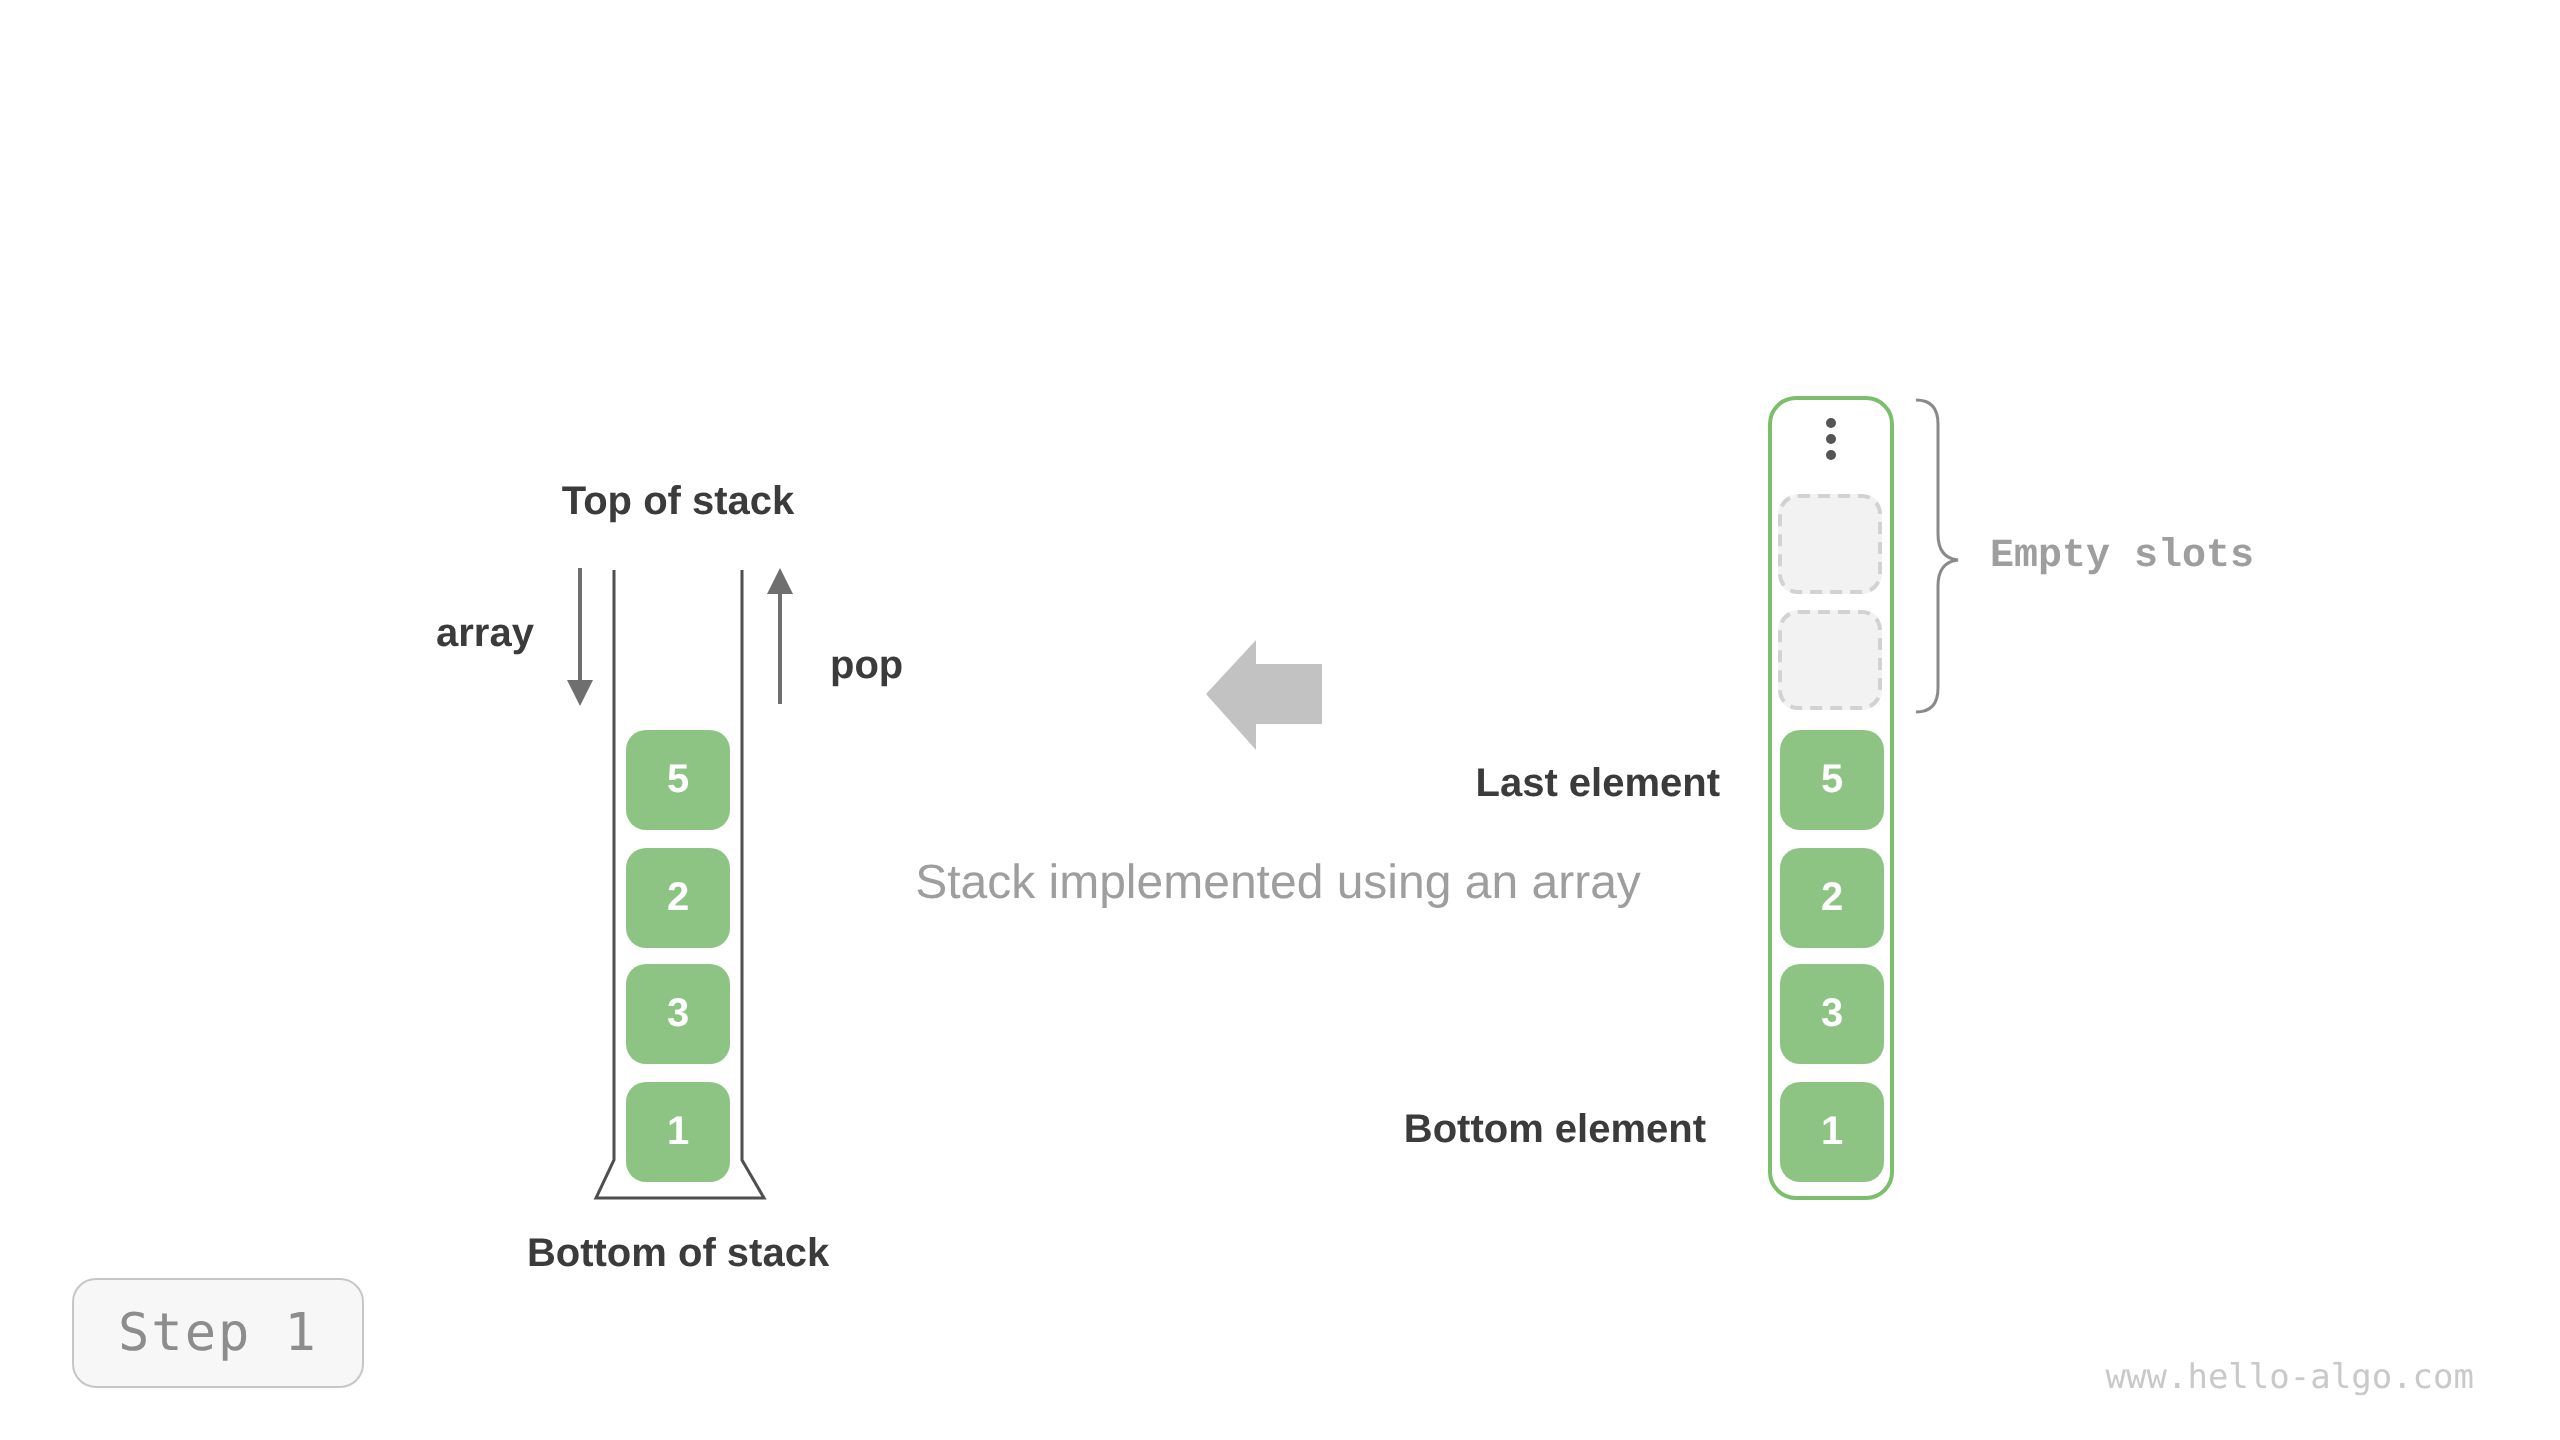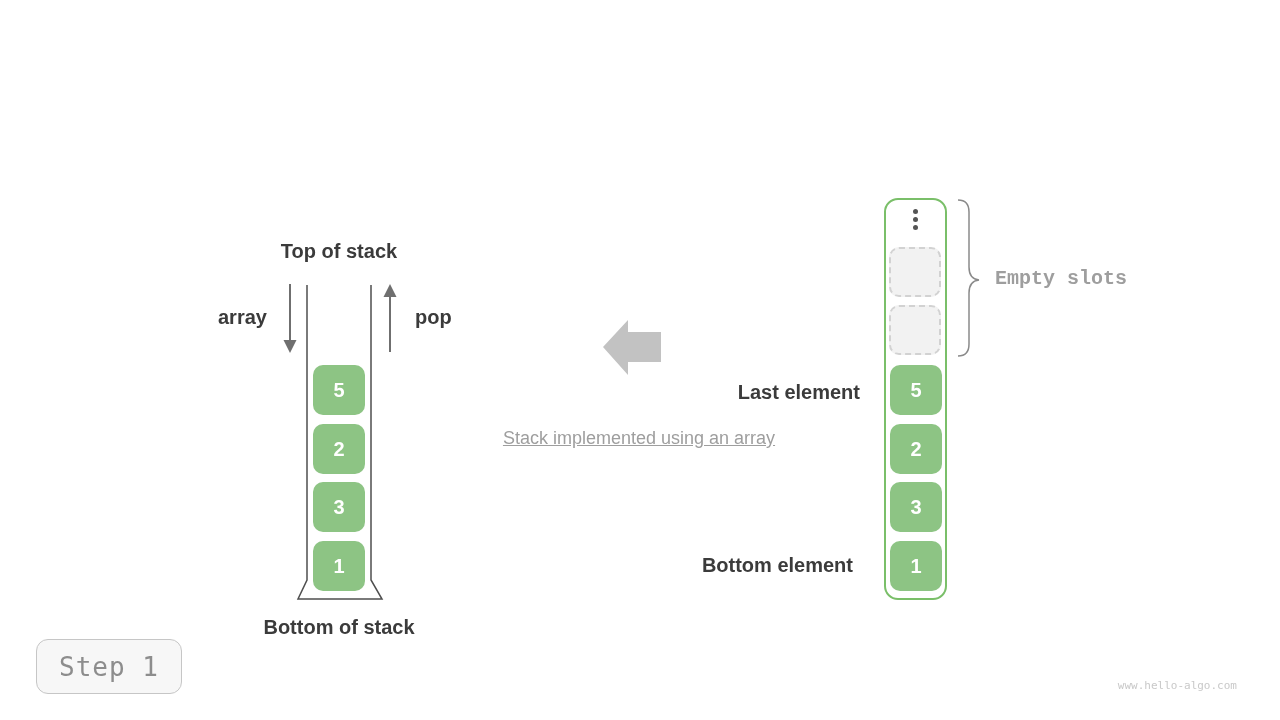--- a/index.html
+++ b/index.html
@@ -11,21 +11,21 @@
   .svg-layer{position:absolute;left:0;top:0;width:1280px;height:720px;pointer-events:none;}
 
   
   .lbl-dark{
     font-size:20px;font-weight:bold;color:var(--dark-text);white-space:nowrap;
   }
   .lbl-gray{
     font-size:20px;font-weight:bold;color:var(--gray-text);white-space:nowrap;font-family:Liberation Mono, monospace;
   }
   .caption{
-    font-size:18px;font-weight:400;color:var(--gray-text);white-space:nowrap;text-decoration:underline;
+    font-size:24px;font-weight:400;color:var(--gray-text);white-space:nowrap;
   }
   .centerx{transform:translateX(-50%);}
 
   
   .vbox{
     position:absolute;width:52px;height:50px;border-radius:10px;
     background:var(--box-green);color:#fff;font-size:20px;font-weight:bold;
     display:flex;align-items:center;justify-content:center;
   }
 
@@ -60,21 +60,21 @@
   .step-badge{
     position:absolute;left:36px;top:639px;width:146px;height:55px;
     border:1.5px solid var(--badge-border);border-radius:12px;
     background:var(--badge-bg);box-sizing:border-box;
     display:flex;align-items:center;justify-content:center;
     font-family:"DejaVu Sans Mono",monospace;font-size:26px;font-weight:normal;
     color:var(--badge-text);letter-spacing:1px;
   }
   .watermark{
     position:absolute;right:43px;top:679px;
-    font-family:"DejaVu Sans Mono",monospace;font-size:11px;
+    font-family:"DejaVu Sans Mono",monospace;font-size:17px;
     color:var(--watermark);white-space:nowrap;
   }
 </style>
 </head>
 <body>
 
 <div class="canvas">
 
   <svg class="svg-layer" viewBox="0 0 1280 720">
 
@@ -87,21 +87,21 @@
     <polygon class="arrow-head" points="383.5,297 396.5,297 390,284"></polygon>
 
     <polygon class="block-arrow" points="603,347 628,320 628,332 661,332 661,362 628,362 628,375"></polygon>
 
     <path class="brace" d="M 958 200 Q 969 200 969 212 L 969 267 Q 969 279 979 280 Q 969 281 969 293 L 969 344 Q 969 356 958 356"></path>
   </svg>
 
   <div class="abs lbl-dark centerx" style="left:339px;top:240px;">Top of stack</div>
 
   <div class="abs lbl-dark" style="left:218px;top:306px;">array</div>
-  <div class="abs lbl-dark" style="left:415px;top:306px;">pop</div>
+  <div class="abs lbl-dark" style="left:415px;top:322px;">pop</div>
 
   <div class="vbox" style="left:313px;top:365px;">5</div>
   <div class="vbox" style="left:313px;top:424px;">2</div>
   <div class="vbox" style="left:313px;top:482px;">3</div>
   <div class="vbox" style="left:313px;top:541px;">1</div>
 
   <div class="abs lbl-dark centerx" style="left:339px;top:616px;">Bottom of stack</div>
 
   <div class="abs caption centerx" style="left:639px;top:428px;">Stack implemented using an array</div>
 

